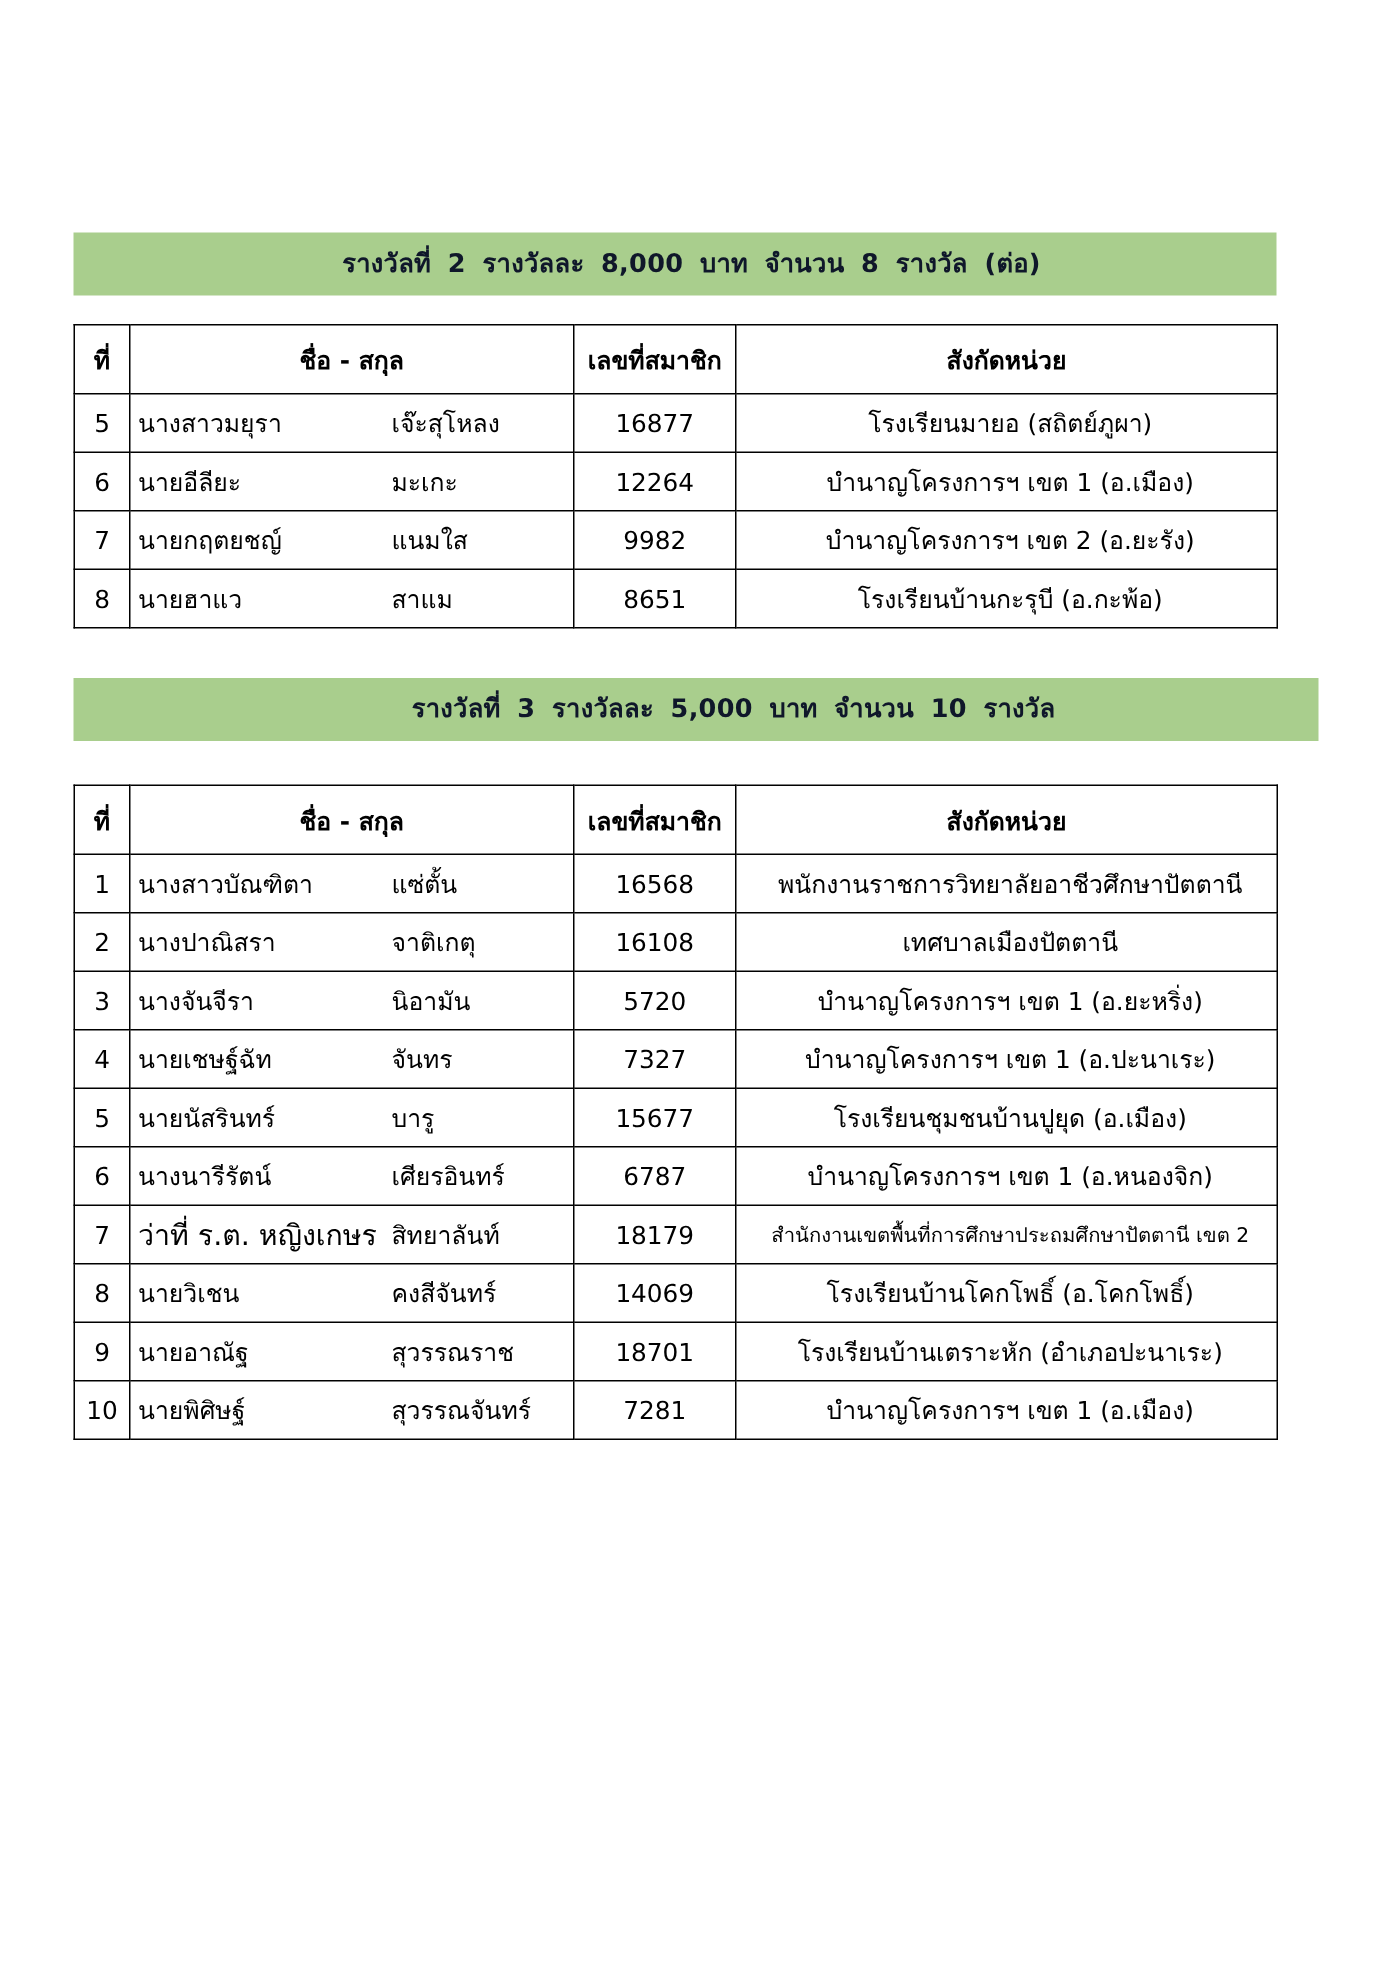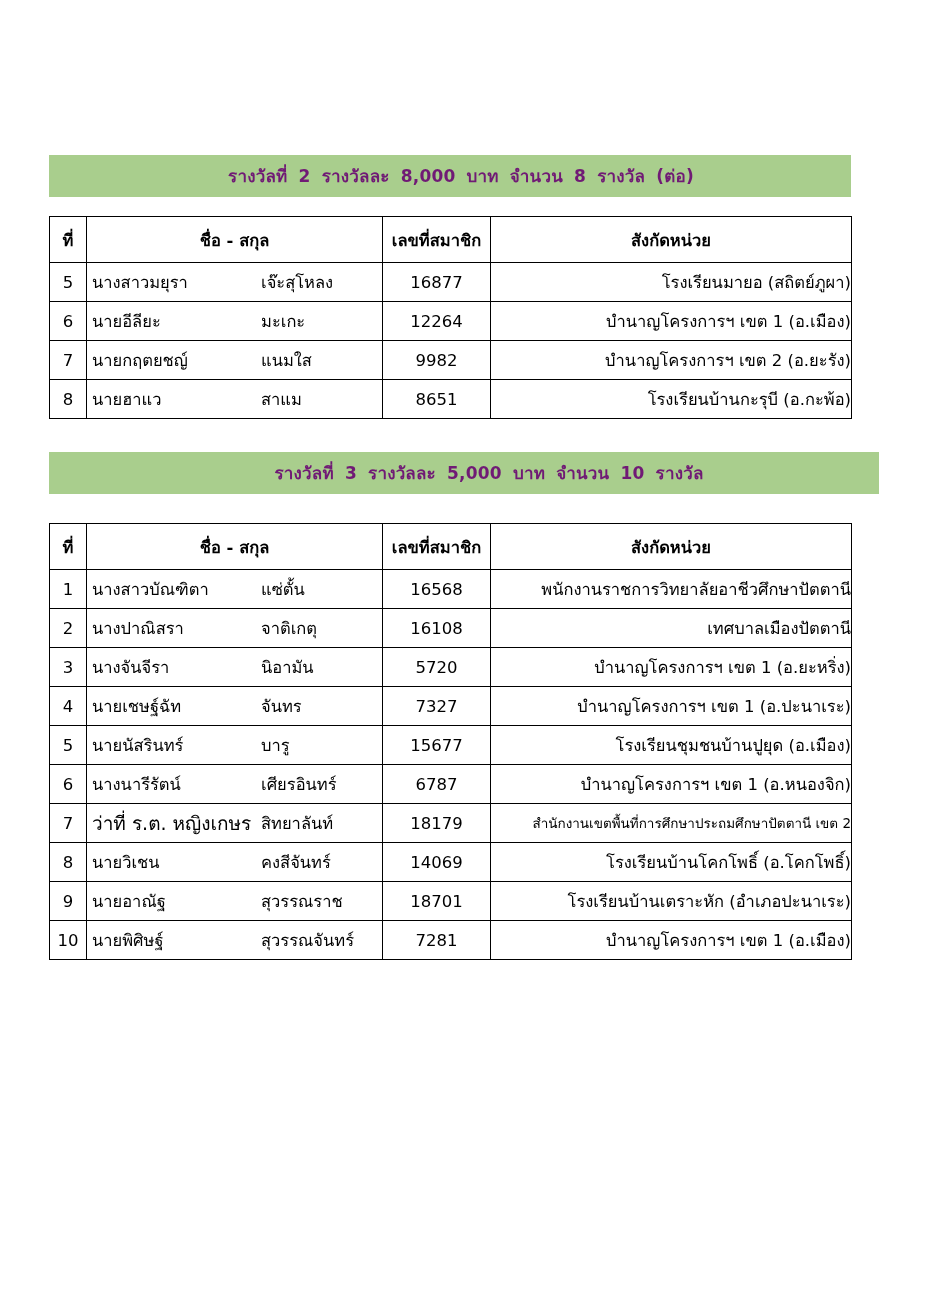--- a/index.html
+++ b/index.html
@@ -35,21 +35,21 @@
     align-items: center;
     justify-content: center;
   }
   .banner-text {
     font-size: 17px;
     font-weight: bold;
     letter-spacing: 0.2px;
     word-spacing: 5px;
     line-height: 1;
     white-space: nowrap;
-    color: #701a75;
+    color: #0f172a;
     margin-left: 22px;
   }
 
   
   .tbl {
     position: absolute;
     left: 49px;
     width: 802px;
     border-collapse: collapse;
     table-layout: fixed;
@@ -80,21 +80,21 @@
 
   .cell-no {
     text-align: center;
     font-size: 16.5px;
   }
   .cell-mem {
     text-align: center;
     font-size: 16.5px;
   }
   .cell-unit {
-    text-align: right;
+    text-align: center;
     padding-left: 5px !important;
     white-space: nowrap;
     overflow: hidden;
   }
   .cell-unit.small { font-size: 13.5px; }
 
   
   .namewrap {
     display: flex;
     align-items: center;

